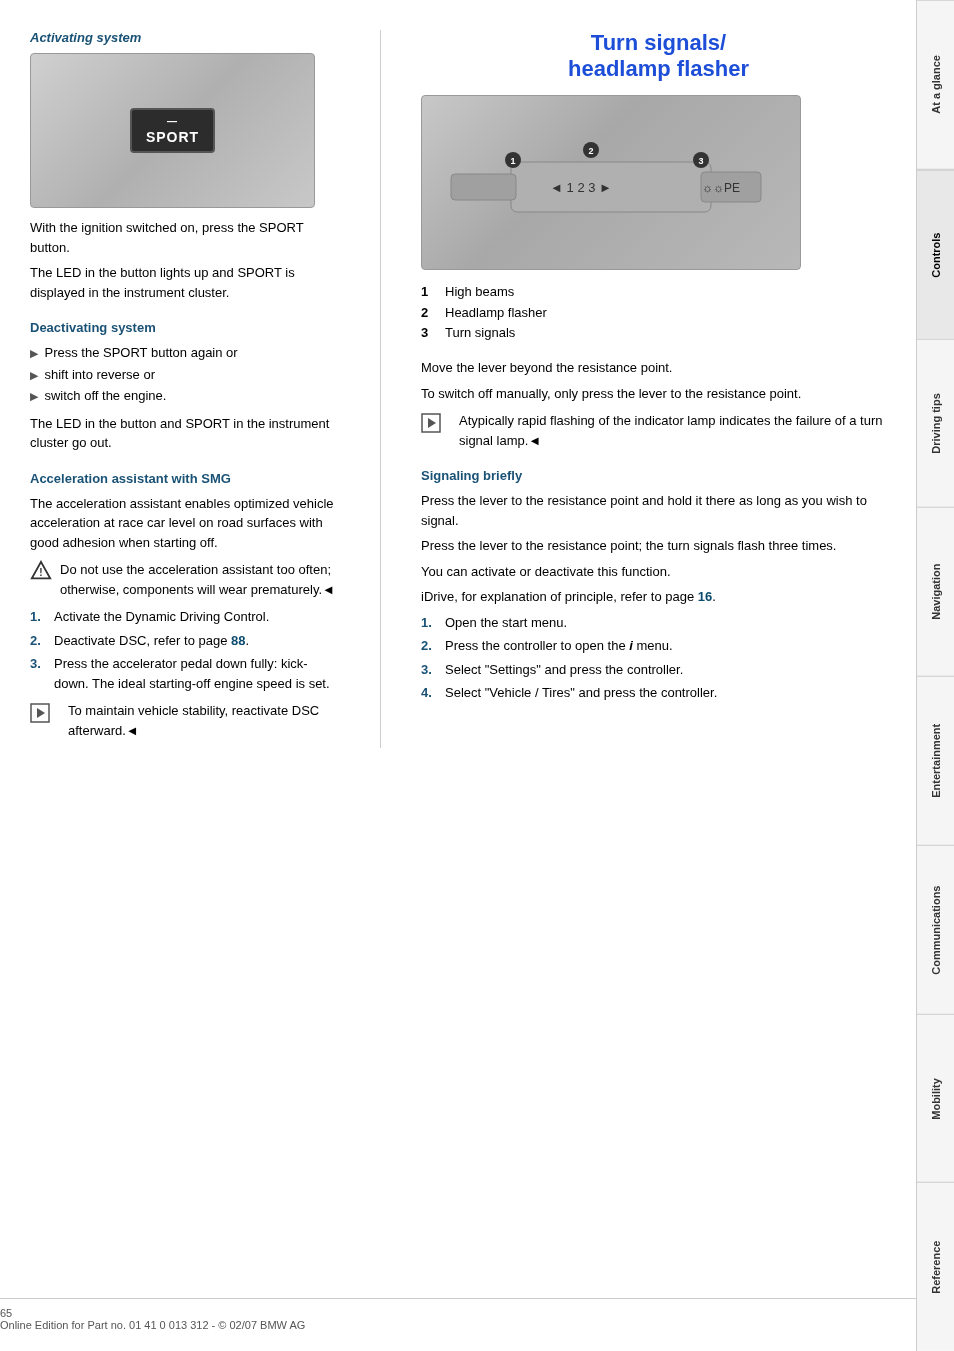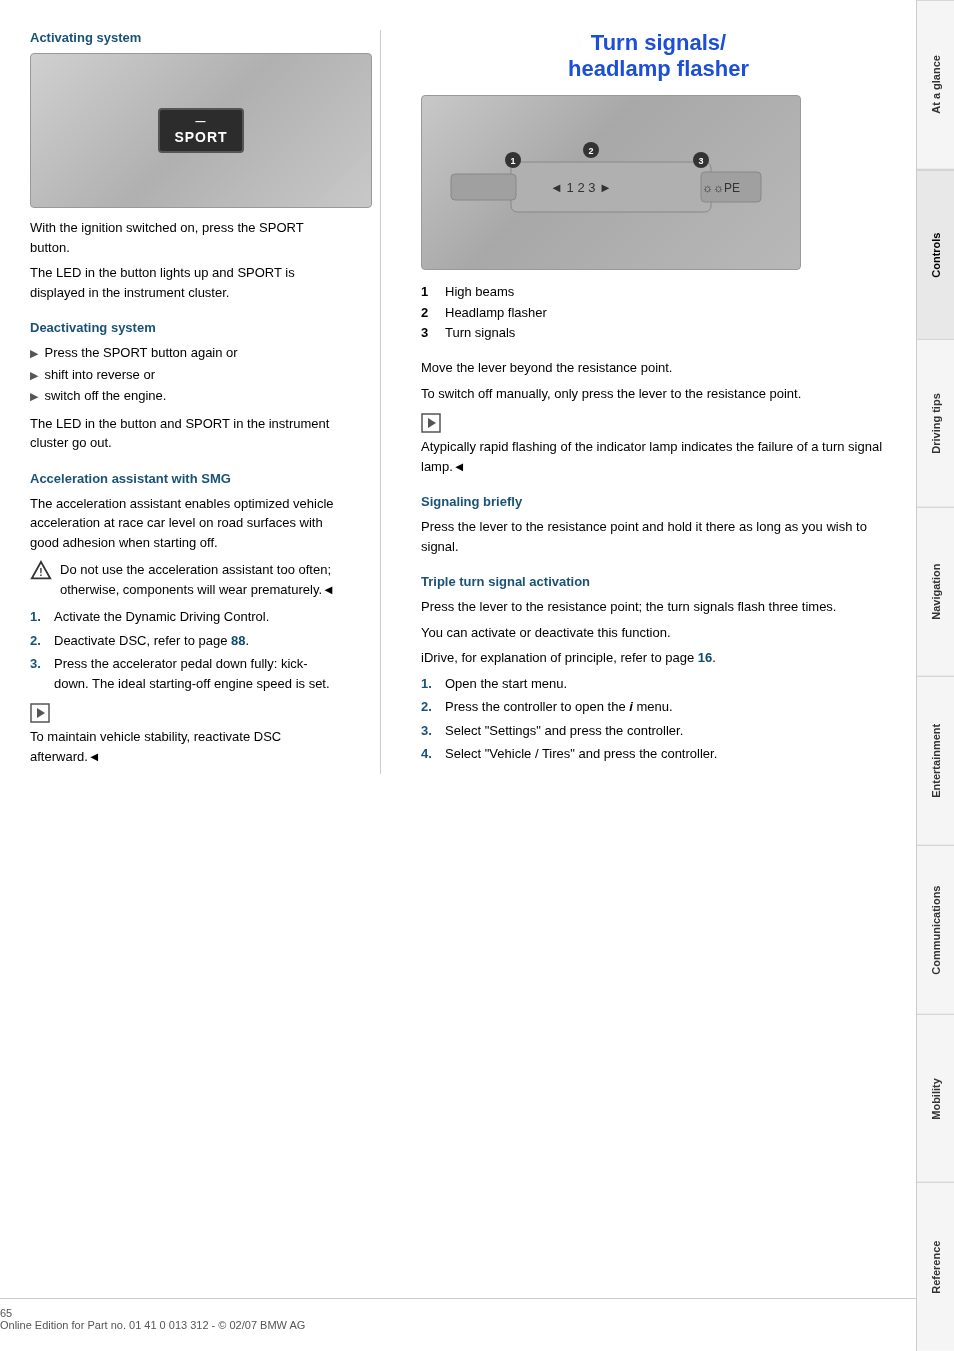--- a/index.html
+++ b/index.html
@@ -73,20 +73,21 @@
     
     .section-title {
       font-size: 13px;
       font-weight: bold;
       color: #1a5276;
       margin-bottom: 8px;
       margin-top: 18px;
     }
     .section-title:first-child {
       margin-top: 0;
+      font-style: italic;
     }
 
     
     .main-heading {
       font-size: 22px;
       font-weight: bold;
       color: #1d4ed8;
       line-height: 1.2;
       margin-bottom: 12px;
       text-align: center;
@@ -164,21 +165,21 @@
     
     .play-tri {
       width: 20px;
       height: 20px;
       flex-shrink: 0;
       margin-top: 2px;
     }
 
     
     .sport-img {
-      width: 342px;
+      width: 285px;
       height: 155px;
       background: linear-gradient(135deg, #d0d0d0 0%, #b0b0b0 50%, #c8c8c8 100%);
       border: 1px solid #999;
       border-radius: 4px;
       display: flex;
       align-items: center;
       justify-content: center;
       margin-bottom: 10px;
       position: relative;
       overflow: hidden;
@@ -262,23 +263,22 @@
 
     
     .col-sep {
       border-left: 1px solid #ccc;
       margin: 0 10px;
     }
 
     .inline-note {
       display: flex;
       align-items: flex-start;
-      gap: 4px;
+      gap: 18px;
       margin: 8px 0;
-      flex-direction: column;
     }
   </style>
 </head>
 <body>
 
 <div class="sidebar">
   <div class="sidebar-tab">At a glance</div>
   <div class="sidebar-tab active">Controls</div>
   <div class="sidebar-tab">Driving tips</div>
   <div class="sidebar-tab">Navigation</div>
@@ -411,21 +411,20 @@
         <rect x="1" y="1" width="18" height="18" fill="none" stroke="#555" stroke-width="1.5"></rect>
         <polygon points="7,5 15,10 7,15" fill="#555"></polygon>
       </svg>
       <span class="note-text">Atypically rapid flashing of the indicator lamp indicates the failure of a turn signal lamp.◄</span>
     </div>
 
     <div class="section-title">Signaling briefly</div>
 
     <p>Press the lever to the resistance point and hold it there as long as you wish to signal.</p>
 
-    <div class="section-title">Triple turn signal activation</div>
 
     <p>Press the lever to the resistance point; the turn signals flash three times.</p>
     <p>You can activate or deactivate this function.</p>
     <p>iDrive, for explanation of principle, refer to page <a class="link-num" href="#">16</a>.</p>
 
     <ul class="num-list">
       <li>
         <span class="num num-blue">1.</span>
         <span>Open the start menu.</span>
       </li>

